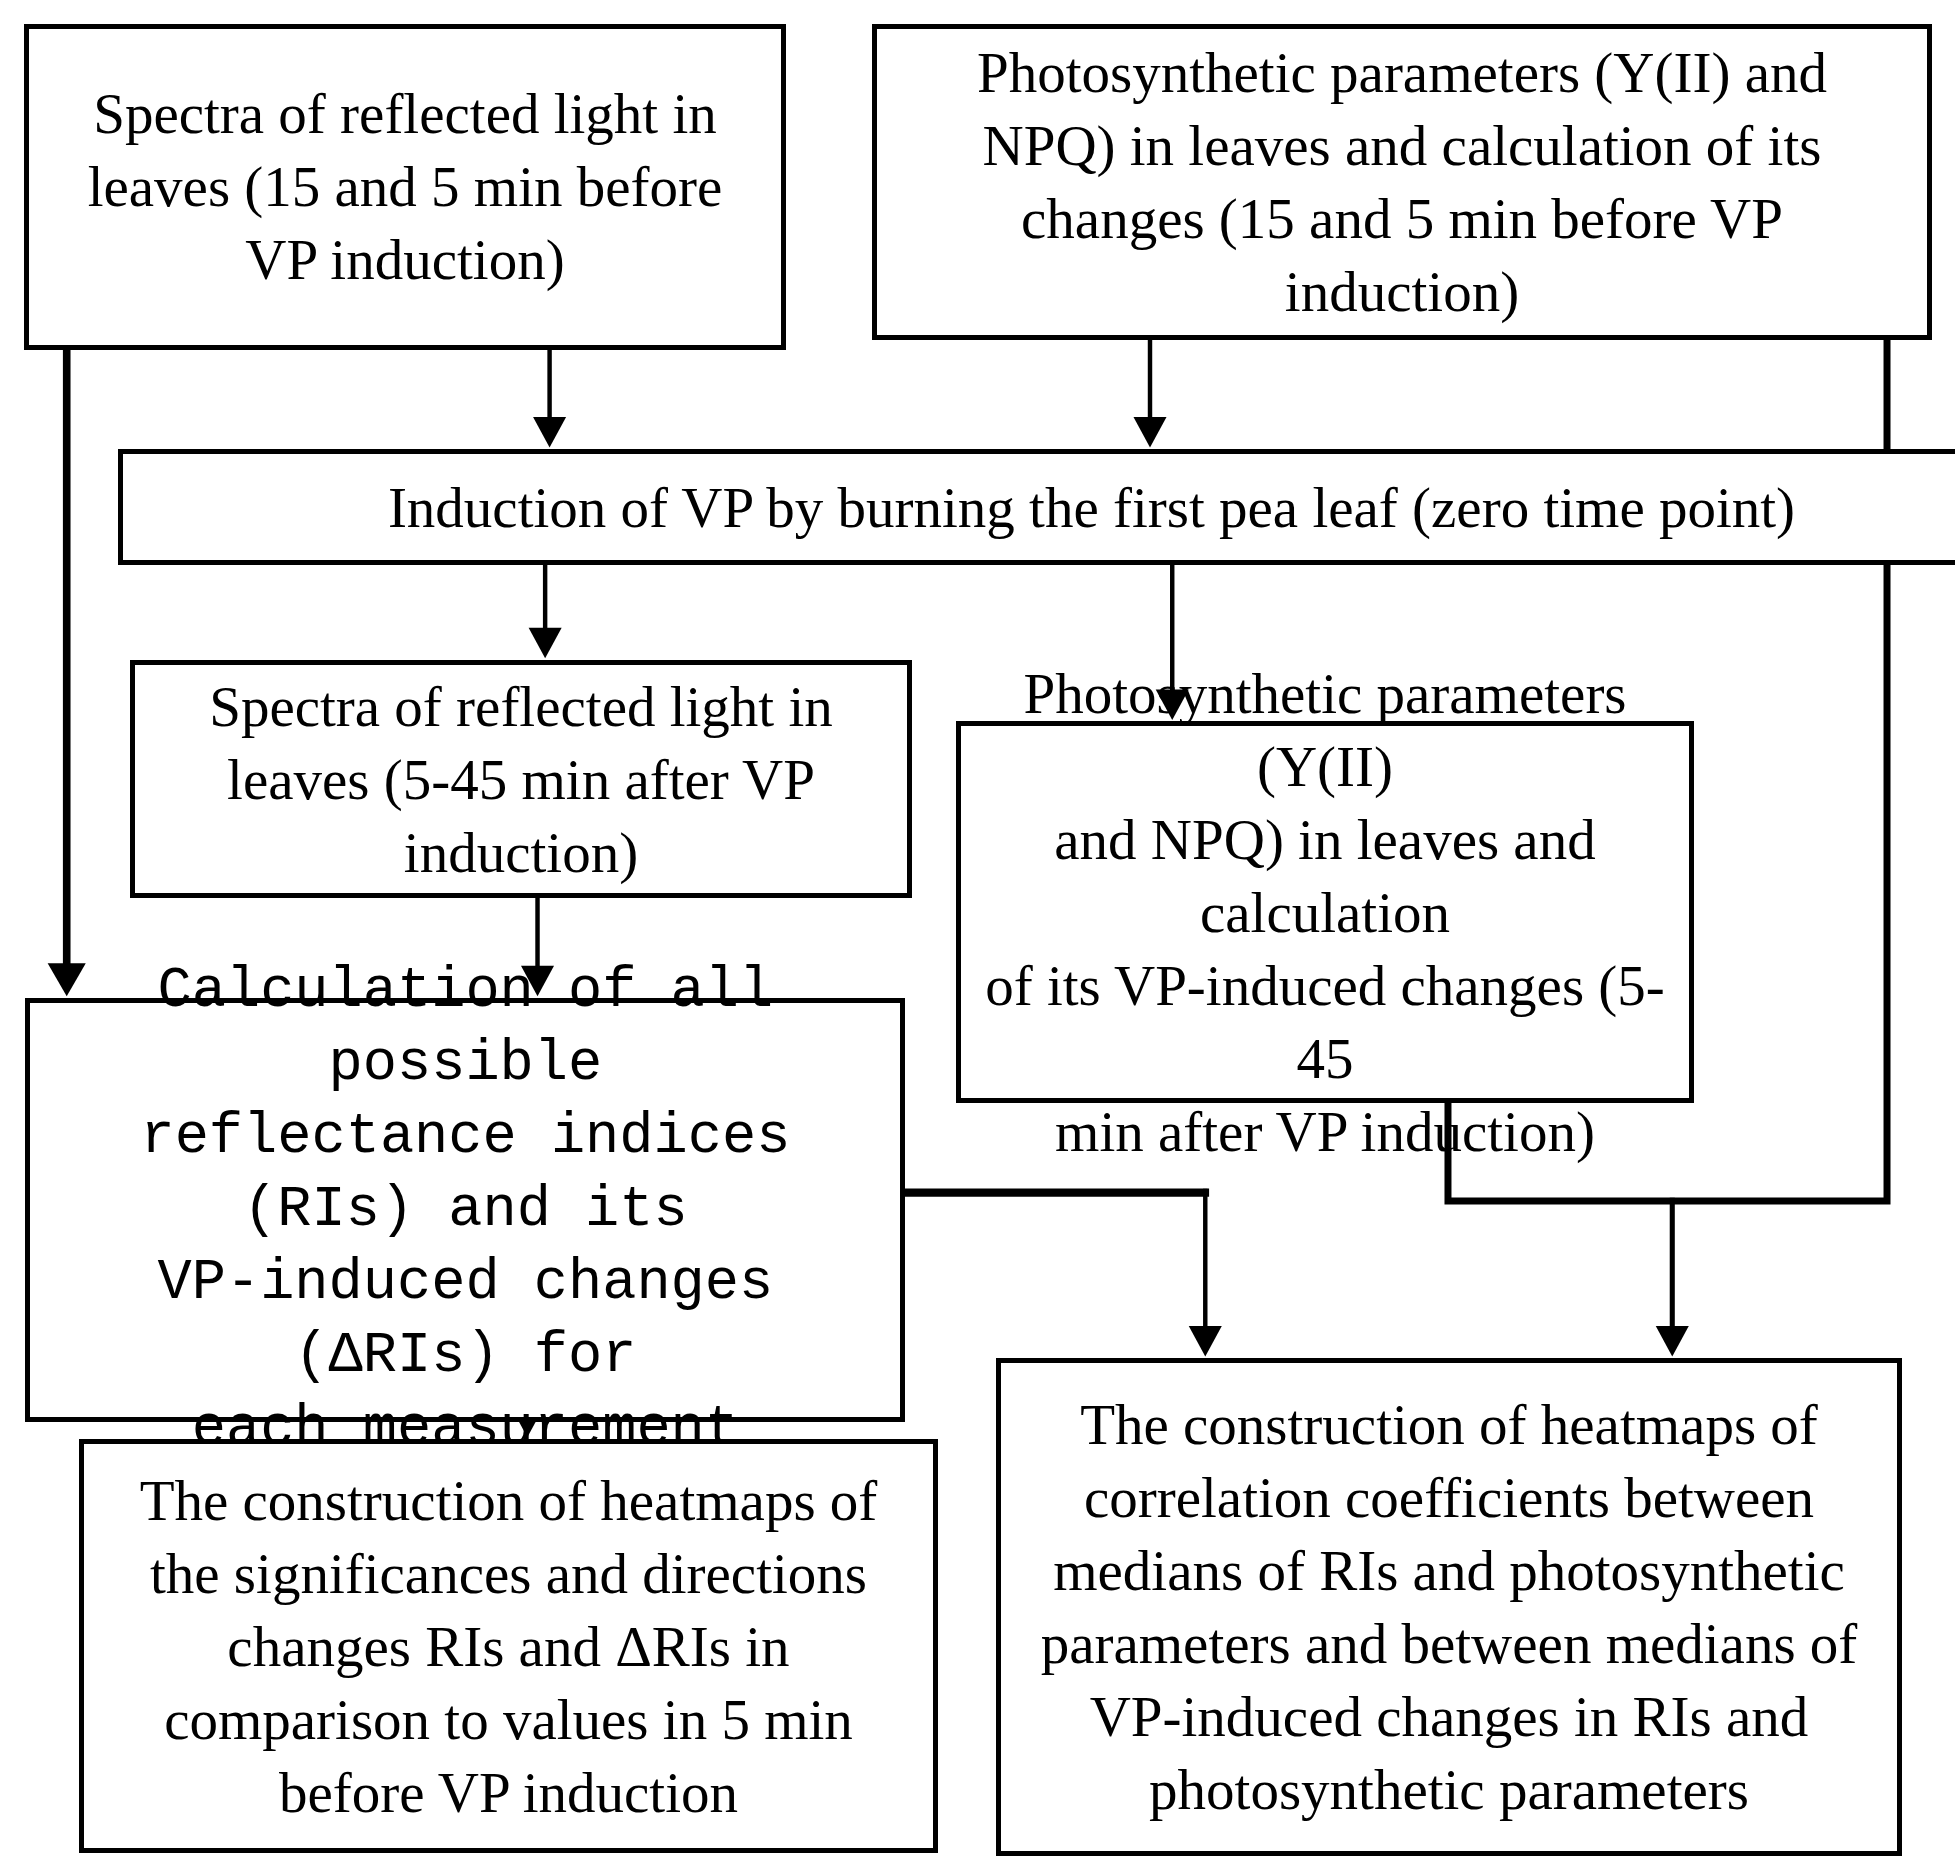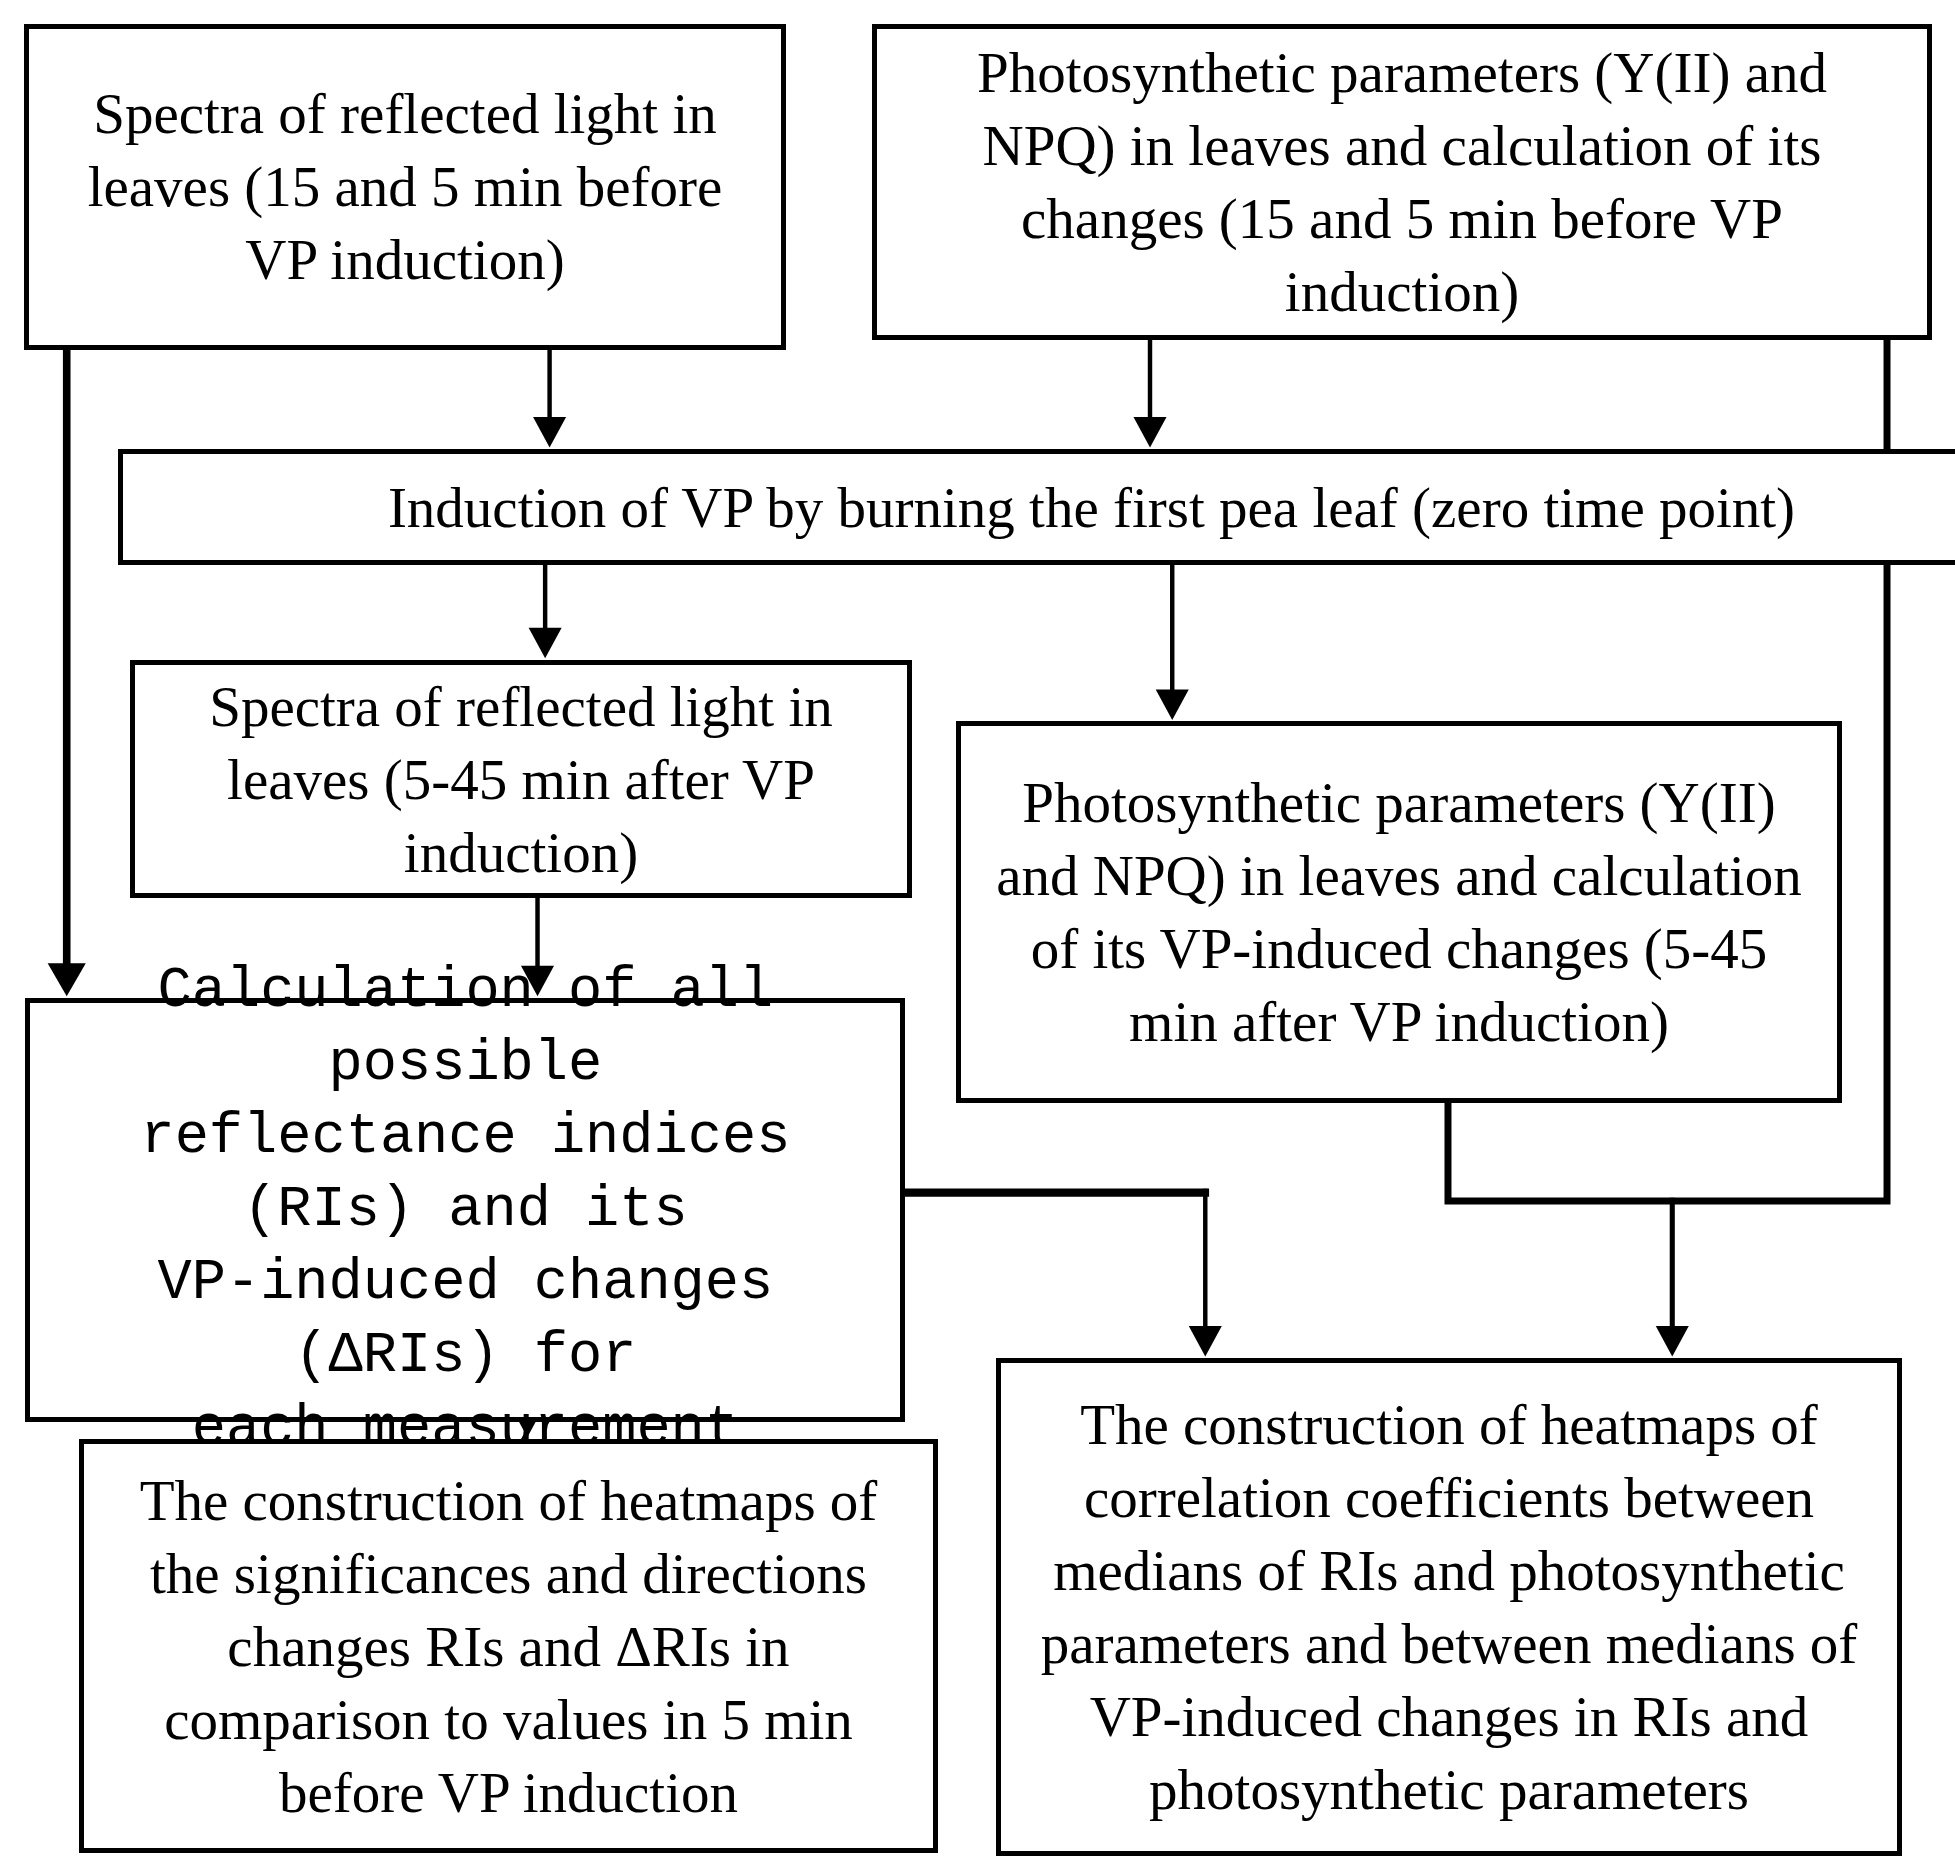--- a/index.html
+++ b/index.html
@@ -35,21 +35,21 @@
     color: #000000;
     white-space: pre-line;
     z-index: 2;
     padding: 0 11.4px;
   }
   
   #box-spectra-before        { left:   24px; top:   23.5px; width: 762px; height:  326px; }
   #box-photosynthetic-before { left: 872px; top:   23.5px; width: 1060px; height:  316px; align-items: center; }
   #box-vp-induction          { left:  118px; top:  449px; width: 1947px; height:  116px; }
   #box-spectra-after         { left:  130px; top: 660px; width: 782px; height:  238px; }
-  #box-photosynthetic-after  { left: 956px; top: 721px; width: 886px; height:  382px; align-items: center; }
+  #box-photosynthetic-after  { left: 956px; top: 721px; width: 738px; height:  382px; align-items: center; }
   #box-calculation-ris       { left:   25.4px; top: 998px; width: 880px; height:  424px; font-family: Liberation Mono, monospace; }
   #box-heatmaps-significance { left:  79px; top: 1439px; width: 859px; height:  414px; }
   #box-heatmaps-correlation  { left: 996px; top: 1358px; width: 906px; height:  498px; }
 </style>
 </head>
 <body>
 
 <div id="canvas">
 
   <svg id="connectors" width="1955" height="1872" viewBox="0 0 3077 2946" xmlns="http://www.w3.org/2000/svg">

